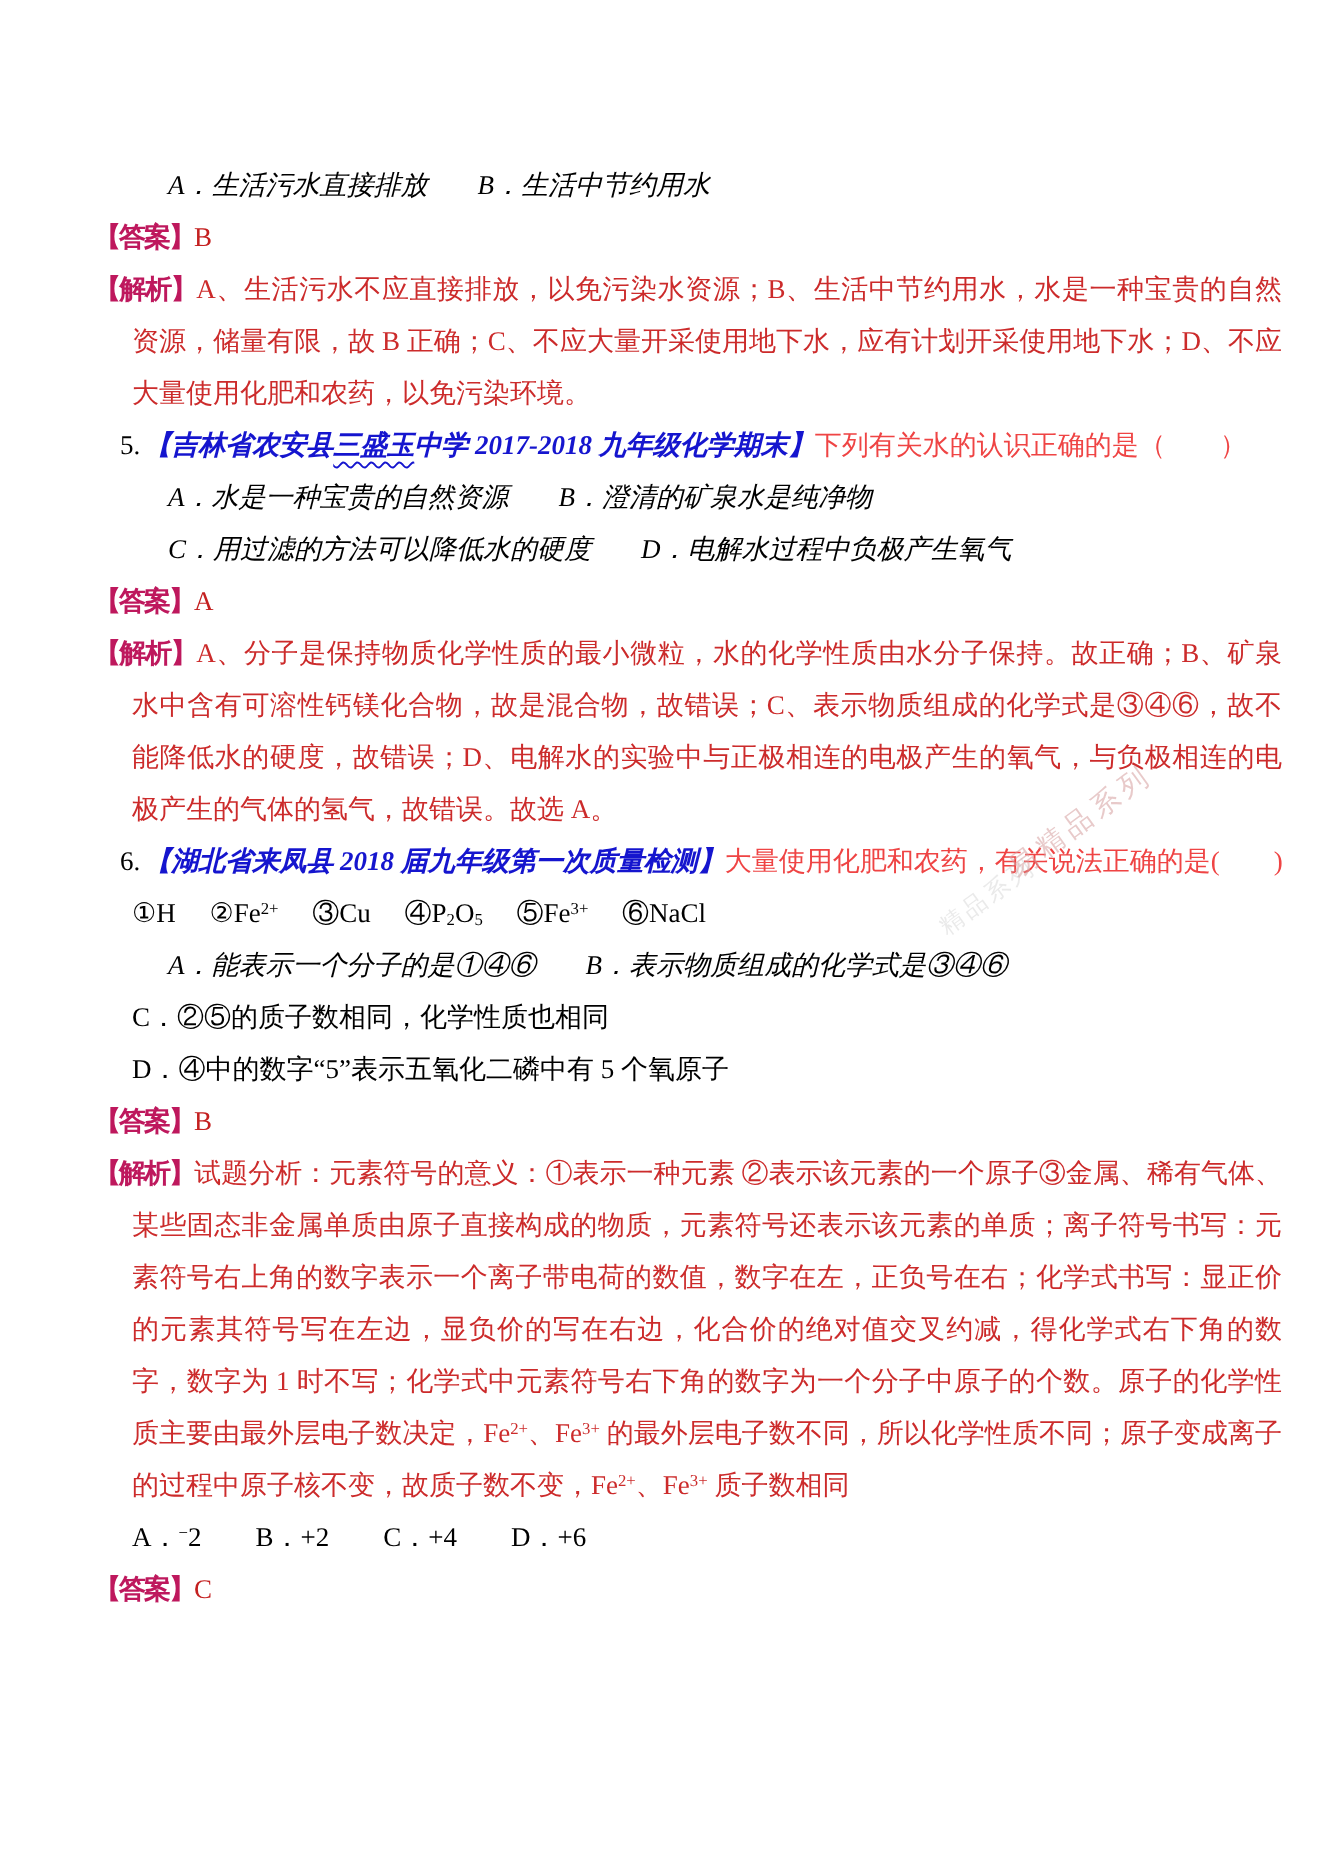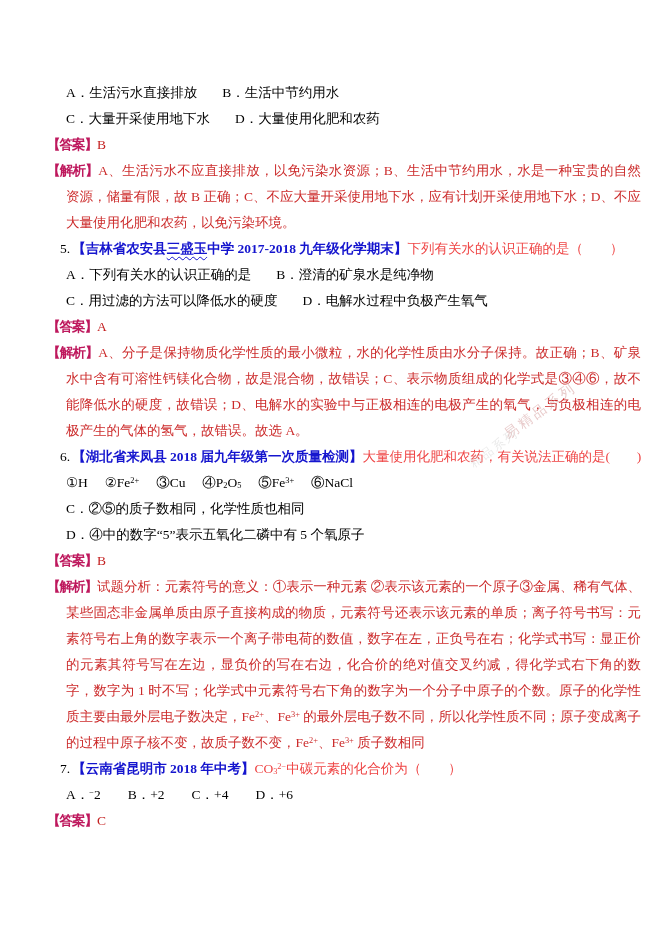--- a/index.html
+++ b/index.html
@@ -3,75 +3,74 @@
 <meta charset="utf-8">
 <style>
   html,body{margin:0;padding:0;background:#ffffff;}
   body{
     width:661px;height:935px;position:relative;overflow:hidden;
     font-family:"Liberation Serif","DejaVu Serif",serif;
     font-size:13.5px;color:#000;
   }
   .page{position:absolute;inset:0;padding-top:80px;box-sizing:border-box;}
   p{margin:0;line-height:26px;}
-  .row{display:flex;gap:25px;margin-left:66px;line-height:26px;white-space:nowrap;}
+  .row{display:flex;gap:25px;margin-left:84px;line-height:26px;white-space:nowrap;font-style:italic;}
   .optline{margin-left:66px;white-space:nowrap;line-height:26px;}
   .ansline{margin-left:47px;line-height:26px;color:#C42020;}
   .tag{color:#be185d;font-weight:bold;letter-spacing:-1px;}
   .ansletter{color:#C42020;}
   .ana{
     margin-left:66px;margin-right:20px;text-indent:-19px;
     text-align:justify;color:#CC2B2B;line-height:26px;
   }
   .q{margin-left:74px;text-indent:-14px;white-space:nowrap;line-height:26px;}
   .qnum{color:#000;margin-right:2px;}
-  .src{color:#1515CE;font-weight:bold;}
+  .src{color:#1515CE;font-weight:bold;font-style:italic;}
   .wavy{text-decoration:underline;text-decoration-style:wavy;text-decoration-thickness:1px;text-underline-offset:3px;}
   .stem{color:#ef4444;}
   sup{font-size:0.62em;vertical-align:0.5em;line-height:0;}
   sub{font-size:0.62em;vertical-align:-0.15em;line-height:0;}
   .wm{position:absolute;pointer-events:none;white-space:nowrap;}
   .wm1{left:498px;top:402px;transform:rotate(-36deg);color:rgba(214,158,158,0.55);font-size:14px;letter-spacing:3px;}
   .wm2{left:466px;top:440px;transform:rotate(-36deg);color:rgba(195,195,195,0.35);font-size:12px;letter-spacing:2px;}
 </style>
 </head>
 <body>
 
 <div class="page">
 
   <div class="wm wm1">易精品系列</div>
   <div class="wm wm2">精品系列</div>
 
   <div class="row">
     <span>A．生活污水直接排放</span>
     <span>B．生活中节约用水</span>
   </div>
-  <div class="row">
-    <span>C．大量开采使用地下水</span>
-    <span>D．大量使用化肥和农药</span>
-  </div>
   <p class="ansline"><span class="tag">【答案】</span><span class="ansletter">B</span></p>
   <p class="ana"><span class="tag">【解析】</span><span>A、生活污水不应直接排放，以免污染水资源；B、生活中节约用水，水是一种宝贵的自然资源，储量有限，故 B 正确；C、不应大量开采使用地下水，应有计划开采使用地下水；D、不应大量使用化肥和农药，以免污染环境。</span></p>
 
   <p class="q"><span class="qnum">5.</span><span class="src">【吉林省农安县</span><span class="src wavy">三盛玉</span><span class="src">中学 2017-2018 九年级化学期末】</span><span class="stem">下列有关水的认识正确的是（　　）</span></p>
   <div class="row">
-    <span>A．下列有关水的认识正确的是</span>
+    <span>A．水是一种宝贵的自然资源</span>
     <span>B．澄清的矿泉水是纯净物</span>
   </div>
   <div class="row">
     <span>C．用过滤的方法可以降低水的硬度</span>
     <span>D．电解水过程中负极产生氧气</span>
   </div>
   <p class="ansline"><span class="tag">【答案】</span><span class="ansletter">A</span></p>
   <p class="ana"><span class="tag">【解析】</span><span>A、分子是保持物质化学性质的最小微粒，水的化学性质由水分子保持。故正确；B、矿泉水中含有可溶性钙镁化合物，故是混合物，故错误；C、表示物质组成的化学式是③④⑥，故不能降低水的硬度，故错误；D、电解水的实验中与正极相连的电极产生的氧气，与负极相连的电极产生的气体的氢气，故错误。故选 A。</span></p>
 
   <p class="q"><span class="qnum">6.</span><span class="src">【湖北省来凤县 2018 届九年级第一次质量检测】</span><span class="stem">大量使用化肥和农药，有关说法正确的是(　　)</span></p>
   <p class="optline"><span>①H　 ②Fe</span><sup>2+</sup><span>　 ③Cu　 ④P</span><sub>2</sub><span>O</span><sub>5</sub><span>　 ⑤Fe</span><sup>3+</sup><span>　 ⑥NaCl</span></p>
+  <div class="row">
+    <span>A．能表示一个分子的是①④⑥</span>
+    <span>B．表示物质组成的化学式是③④⑥</span>
+  </div>
   <p class="optline">C．②⑤的质子数相同，化学性质也相同</p>
   <p class="optline">D．④中的数字“5”表示五氧化二磷中有 5 个氧原子</p>
   <p class="ansline"><span class="tag">【答案】</span><span class="ansletter">B</span></p>
   <p class="ana"><span class="tag">【解析】</span><span><span>试题分析：元素符号的意义：①表示一种元素 ②表示该元素的一个原子③金属、稀有气体、某些固态非金属单质由原子直接构成的物质，元素符号还表示该元素的单质；离子符号书写：元素符号右上角的数字表示一个离子带电荷的数值，数字在左，正负号在右；化学式书写：显正价的元素其符号写在左边，显负价的写在右边，化合价的绝对值交叉约减，得化学式右下角的数字，数字为 1 时不写；化学式中元素符号右下角的数字为一个分子中原子的个数。原子的化学性质主要由最外层电子数决定，Fe</span><sup>2+</sup><span>、Fe</span><sup>3+</sup><span> 的最外层电子数不同，所以化学性质不同；原子变成离子的过程中原子核不变，故质子数不变，Fe</span><sup>2+</sup><span>、Fe</span><sup>3+</sup><span> 质子数相同</span></span></p>
 
-  <p class="q"><span class="qnum">7.</span><span class="src">【云南省昆明市 2018 年中考】</span><span class="stem"><span>CO</span><sub>3</sub><sup>2−</sup><span>中碳元素的化合价为（　　）</span></span></p>
   <p class="optline"><span>A．</span><sup>−</sup><span>2　　B．+2　　C．+4　　D．+6</span></p>
   <p class="ansline"><span class="tag">【答案】</span><span class="ansletter">C</span></p>
 
 </div>
 
 </body></html>

